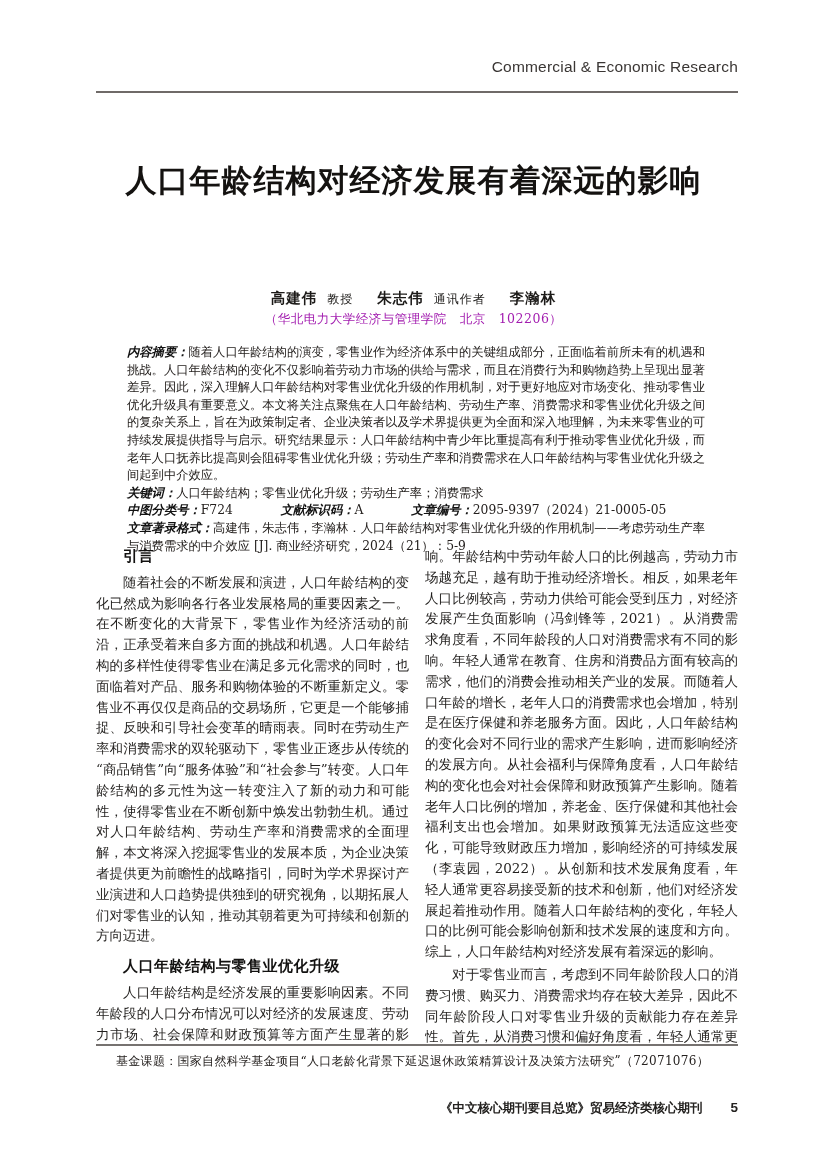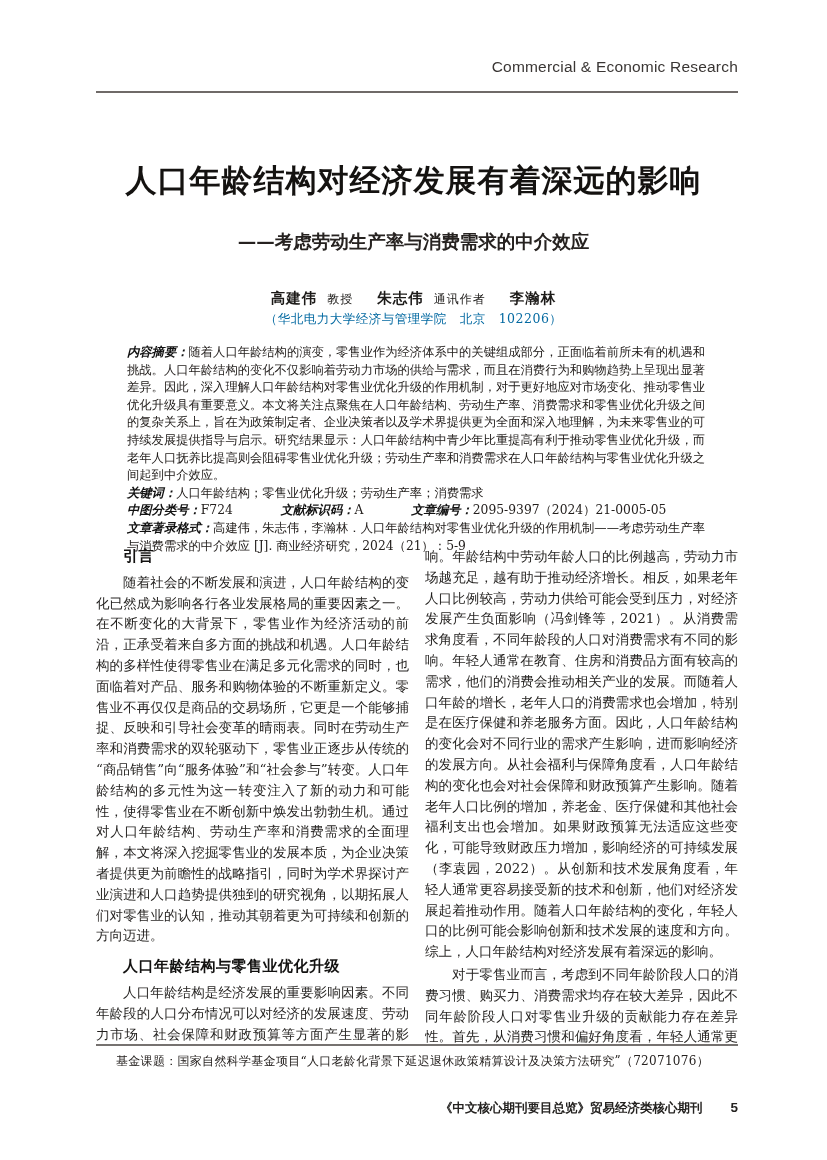--- a/index.html
+++ b/index.html
@@ -26,21 +26,21 @@
     font-weight:600;font-size:18.5px;color:#262220;
   }
   .authors{
     position:absolute;top:288px;left:45px;width:737px;text-align:center;color:#1c1a18;
   }
   .authors .name{font-size:14.5px;font-weight:700;letter-spacing:1px;}
   .authors .role{font-size:12px;margin:0 10px;letter-spacing:1px;}
   .authors .gap{display:inline-block;width:14px;}
   .affil{
     position:absolute;top:311px;left:45px;width:737px;text-align:center;
-    font-size:12.5px;letter-spacing:.5px;color:#0369a1;
+    font-size:12.5px;letter-spacing:.5px;color:#a21caf;
   }
   
   .abs{
     position:absolute;top:344px;left:127px;width:578px;
     font-size:12.3px;line-height:17.6px;text-align:justify;color:#24201e;
   }
   .abs p{margin:0;}
   .lab{font-family:"Liberation Sans",sans-serif;font-weight:700;color:#111;font-style:italic;}
   .metaline{white-space:nowrap;}
   .metaline .pair{margin-right:44px;margin-top:21px;}
@@ -75,21 +75,20 @@
   .footer .pagenum{display:inline-block;margin-left:28px;font-size:13.5px;}
 </style>
 </head>
 <body>
 
 <div class="page">
 
   <div class="hdr">Commercial &amp; Economic Research</div>
 
   <div class="title">人口年龄结构对经济发展有着深远的影响</div>
-  <div class="subtitle">——考虑劳动生产率与消费需求的中介效应</div>
 
   <div class="authors">
     <span class="name">高建伟</span><span class="role">教授</span><span class="gap"></span><span class="name">朱志伟</span><span class="role">通讯作者</span><span class="gap"></span><span class="name">李瀚林</span>
   </div>
   <div class="affil">（华北电力大学经济与管理学院　北京　102206）</div>
 
   <div class="abs">
     <p><span class="lab">内容摘要：</span><span>随着人口年龄结构的演变，零售业作为经济体系中的关键组成部分，正面临着前所未有的机遇和挑战。人口年龄结构的变化不仅影响着劳动力市场的供给与需求，而且在消费行为和购物趋势上呈现出显著差异。因此，深入理解人口年龄结构对零售业优化升级的作用机制，对于更好地应对市场变化、推动零售业优化升级具有重要意义。本文将关注点聚焦在人口年龄结构、劳动生产率、消费需求和零售业优化升级之间的复杂关系上，旨在为政策制定者、企业决策者以及学术界提供更为全面和深入地理解，为未来零售业的可持续发展提供指导与启示。研究结果显示：人口年龄结构中青少年比重提高有利于推动零售业优化升级，而老年人口抚养比提高则会阻碍零售业优化升级；劳动生产率和消费需求在人口年龄结构与零售业优化升级之间起到中介效应。</span></p>
     <p><span class="lab">关键词：</span><span>人口年龄结构；零售业优化升级；劳动生产率；消费需求</span></p>
     <p class="metaline">

